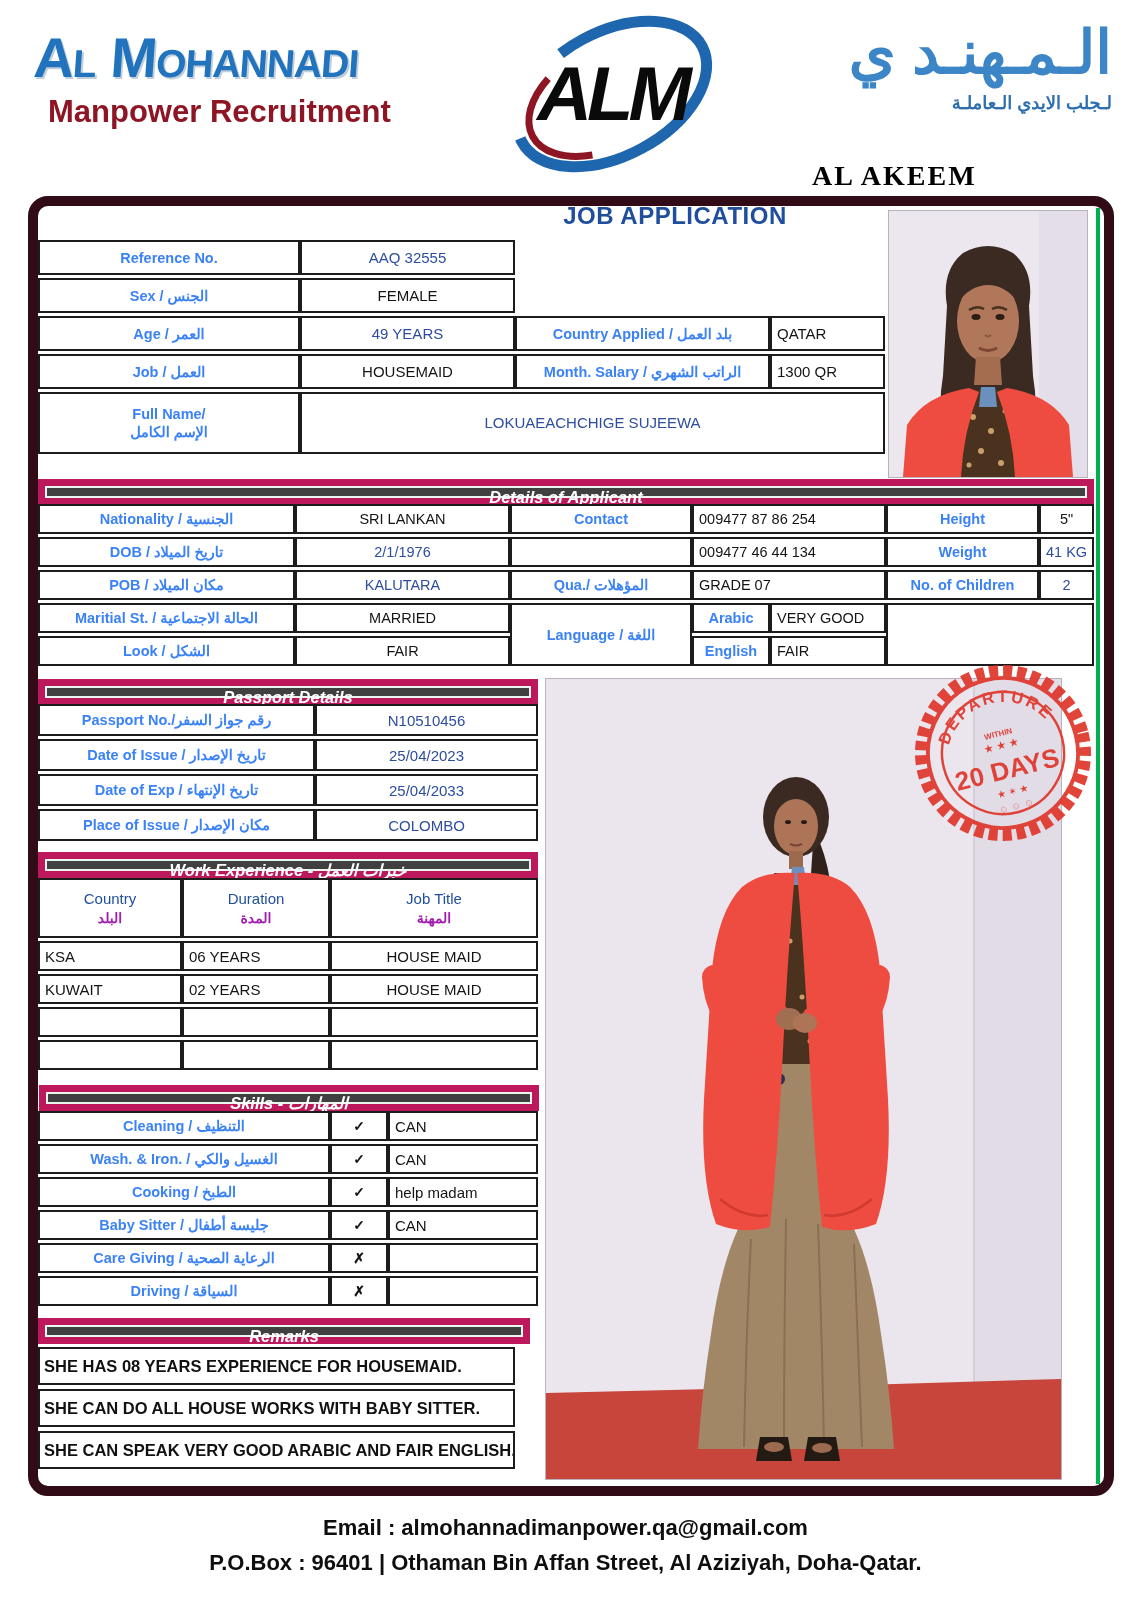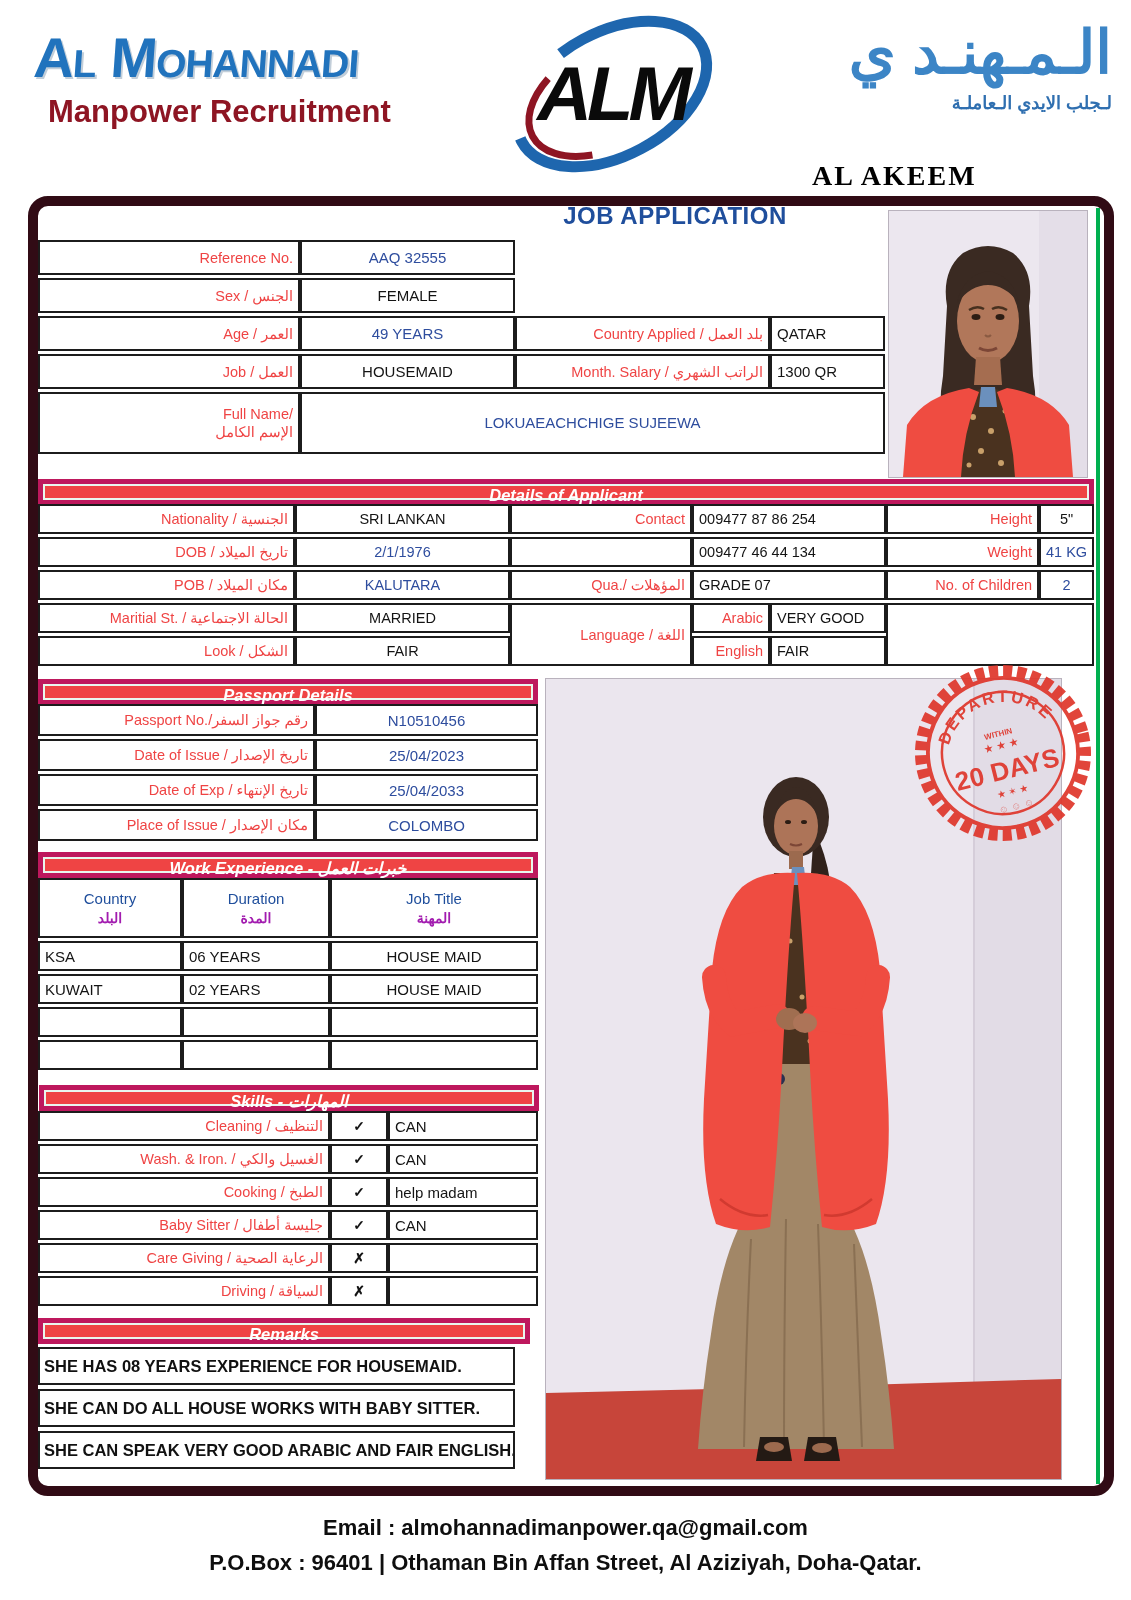--- a/index.html
+++ b/index.html
@@ -27,32 +27,32 @@
 
   .form-title{left:490px;top:202px;width:370px;text-align:center;}
   .form-title .en{font-size:24px;font-weight:800;color:#1f4e9c;letter-spacing:.5px;}
   .form-title .ar{font-size:21px;font-weight:bold;color:#1f4e9c;margin-top:2px;}
 
   
   table{border-collapse:separate;border-spacing:0 3px;table-layout:fixed;}
   td{border:2px solid #1c1c1c;box-sizing:border-box;padding:0 5px;background:#fff;
      font-size:15px;vertical-align:middle;overflow:hidden;white-space:nowrap;}
   td.ghost{border:none;background:transparent;}
-  .lbl{font-weight:normal;color:#ef4444;text-align:right;font-size:14.5px;}
+  .lbl{font-weight:bold;color:#3b82f6;text-align:center;font-size:14.5px;}
   .val-b{color:#2e4d9e;text-align:center;}
   .val-k{color:#141414;text-align:center;}
   .val-l{color:#141414;text-align:left;}
   .val-bl{color:#2e4d9e;text-align:left;}
 
   .tbl-top{left:38px;top:237px;width:847px;}
   .tbl-top td{height:35px;}
   .tbl-top td.namecell{height:62px;white-space:normal;line-height:1.25;}
 
-  .band{height:26px;line-height:22px;text-align:center;background:#ef4444;
-        border:5px solid #be185d;box-shadow:inset 0 0 0 2px #e9f7ee;
+  .band{height:26px;line-height:22px;text-align:center;background:#404040;
+        border:7px solid #be185d;box-shadow:inset 0 0 0 2px #e9f7ee;
         color:#fff;font-weight:bold;font-style:italic;font-size:16.5px;box-sizing:border-box;}
 
   .band-details{left:38px;top:479px;width:1056px;}
   .tbl-details{left:38px;top:501px;width:1056px;}
   .tbl-details td{height:30px;font-size:14.5px;}
 
   .band-pass{left:38px;top:679px;width:500px;}
   .tbl-pass{left:38px;top:701px;width:500px;}
   .tbl-pass td{height:32px;}
 

